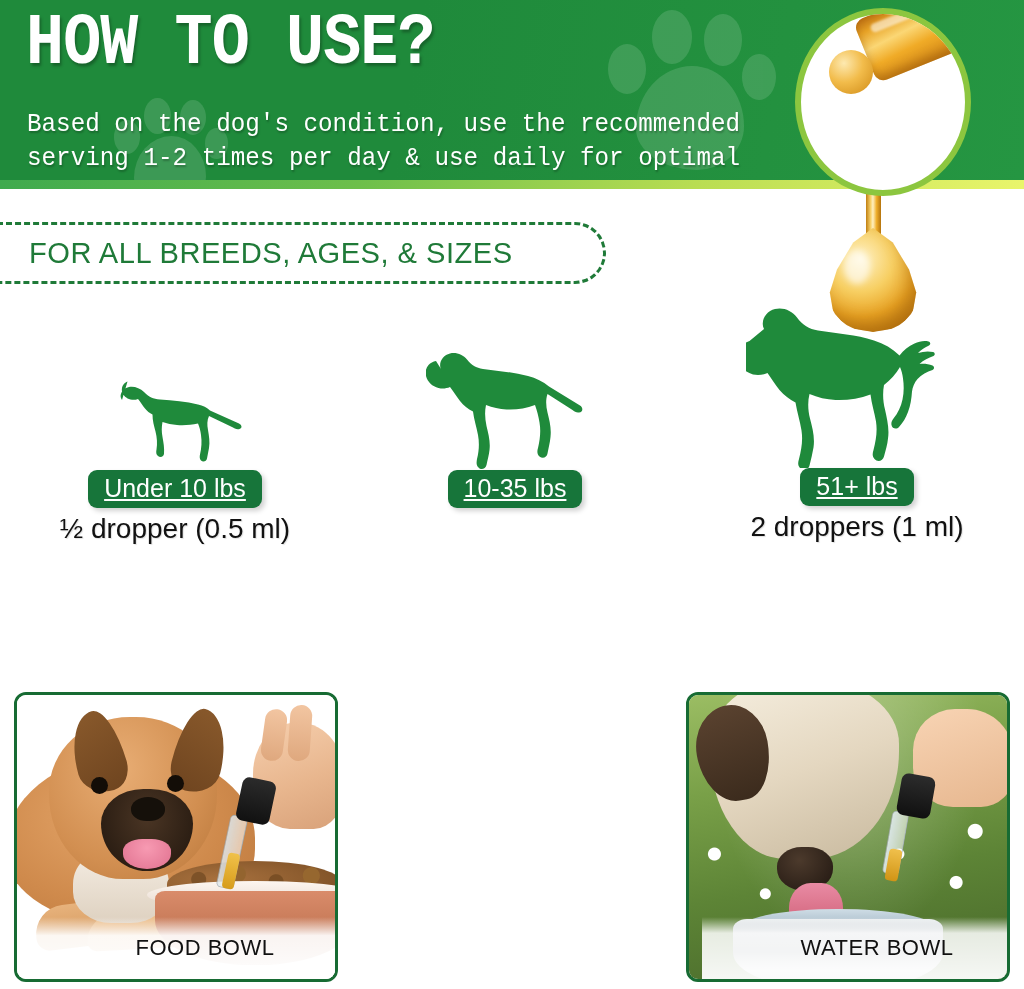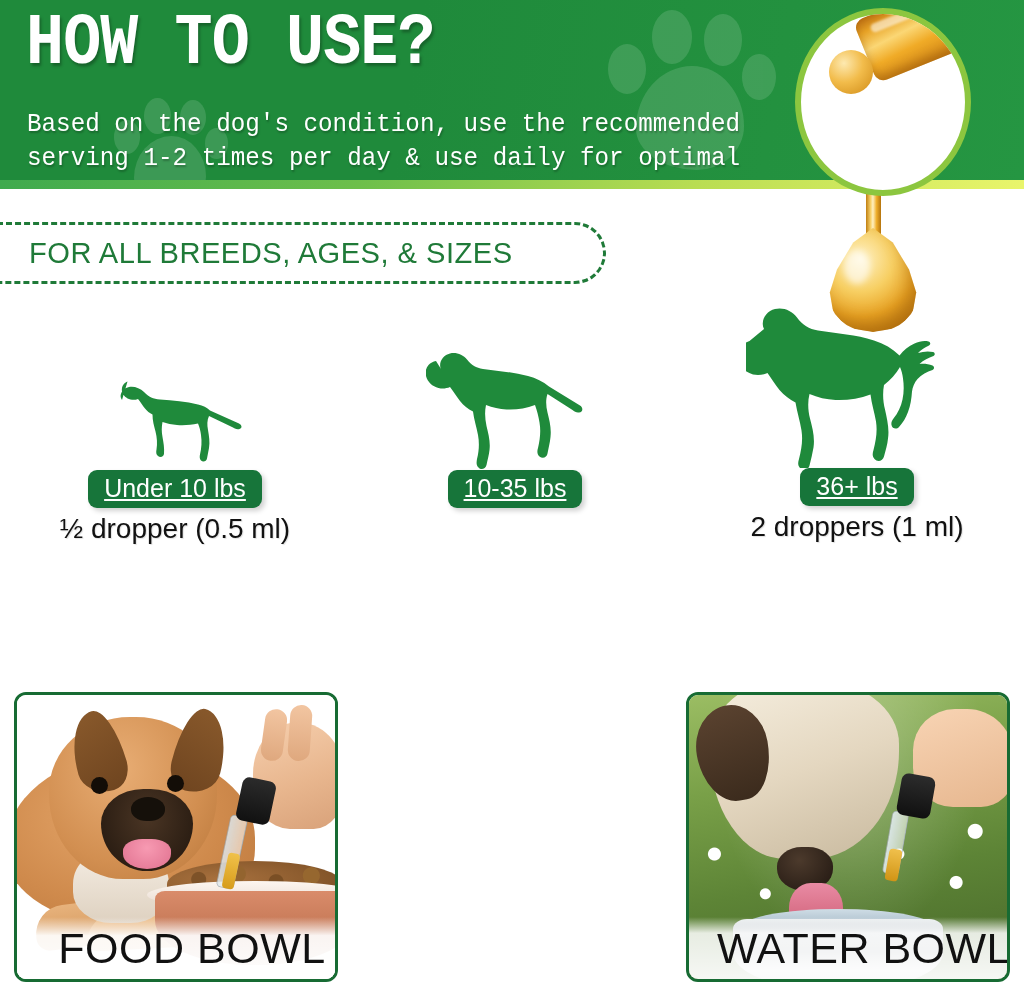--- a/index.html
+++ b/index.html
@@ -136,24 +136,24 @@
   .card{
     position:absolute;top:0;height:290px;
     border:3px solid #176b33;border-radius:12px;
     box-sizing:border-box;overflow:hidden;background:#ffffff;
   }
   .card-1{left:14px;width:324px;}
   .card-2{left:352px;width:320px;}
   .card-3{left:686px;width:324px;}
   .photo{position:absolute;left:0;top:0;width:100%;height:100%;overflow:hidden;}
   .card-label{
-    position:absolute;left:0;bottom:0;width:100%;height:62px;
+    position:absolute;left:13px;bottom:0;width:100%;height:62px;
     background:linear-gradient(180deg,rgba(255,255,255,0) 0%,rgba(255,255,255,.86) 26%,rgba(255,255,255,.95) 100%);
     display:flex;align-items:center;justify-content:center;
-    font-size:43px;color:#111111;letter-spacing:.5px;
+    font-size:22px;color:#111111;letter-spacing:.5px;
     z-index:6;
     padding-left:16px;
   }
   .card-1 .card-label{background:linear-gradient(180deg,rgba(255,255,255,0) 0%,rgba(255,255,255,.92) 30%,#ffffff 100%);}
 
   
   .p1-bg{position:absolute;inset:0;background:#ffffff;}
   .p1-body{position:absolute;left:-12px;top:62px;width:250px;height:170px;
     background:radial-gradient(ellipse at 40% 35%,#e3a468 0%,#cf8a4c 55%,#b9763c 100%);
     border-radius:46% 40% 38% 50% / 55% 48% 46% 45%;}
@@ -337,21 +337,21 @@
       <svg class="silhouette" width="178" height="124" viewBox="0 0 356 248">
         <path fill="#1f8a3b" d="M30 46c-6-12 4-28 18-31 12-3 26 2 34 12 9 11 18 17 32 19 30 4 60 6 90 14 16 4 30 11 42 21l62 38c7 4 6 13-2 14-5 1-9-2-13-5l-50-32c-4 12-3 25 0 37 4 16 8 32 6 49-1 11-4 22-6 33-1 8-10 11-16 6-5-4-5-11-3-17 4-17 6-34 3-51-2-12-5-24-9-35-18 7-38 10-57 9-14-1-28-4-41-9-3 14-2 28 1 42 4 16 8 32 6 48-1 10-4 20-6 30-2 8-11 11-16 5-5-4-4-11-3-17 4-16 5-32 2-48-3-16-8-31-10-47-10-5-19-12-26-21-7-9-13-19-20-28-7 3-15 4-23 2-12-3-22-12-25-24-2-8 0-16 5-22 4-4 9-7 15-8z"></path>
       </svg>
       <div class="badge">10-35 lbs</div>
     </div>
 
     <div class="tier tier-3">
       <svg class="silhouette" width="222" height="166" viewBox="0 0 444 332">
         <path fill="#1f8a3b" d="M36 54c-8-16 4-36 22-40 16-4 34 3 44 17 11 15 24 23 42 26 38 6 76 8 112 20 20 6 37 16 51 30 8-10 18-19 30-24 9-4 19-6 28-4 4 1 5 6 1 8-8 4-16 8-22 15 10-3 20-4 30-2 4 1 5 6 1 8-10 4-20 8-28 16 9-1 18 0 26 3 4 2 4 7 0 9-11 4-22 9-30 18-6 7-10 16-11 25-1 14-3 28-8 41-4 11-10 21-18 30-5 6-14 3-15-4-1-5 1-9 4-13 9-11 15-24 18-38 3-14 3-28 1-42-1-8-3-16-6-23-8 14-19 26-32 36-3 16-2 33 2 49 4 19 9 38 6 58-1 12-5 24-8 36-2 9-13 12-19 5-5-5-4-12-2-18 5-19 8-38 5-57-3-18-9-36-11-54-22 8-46 12-70 11-18-1-36-5-52-12-4 16-3 33 1 49 5 19 10 38 7 58-2 12-5 24-8 36-2 9-13 12-19 5-5-5-4-12-2-18 5-19 8-38 5-57-3-19-9-37-12-56-12-6-23-15-32-25-9-11-16-23-24-34-9 4-19 5-29 3-15-4-27-15-31-30-2-10 0-20 7-27 5-5 11-8 17-10z"></path>
       </svg>
-      <div class="badge">36+ lbs</div>
+      <div class="badge">51+ lbs</div>
       <div class="dose">2 droppers (1 ml)</div>
     </div>
   </div>
 
 
   <div class="cards">
 
     <div class="card card-1">
       <div class="photo">
         <div class="p1-bg"></div>

